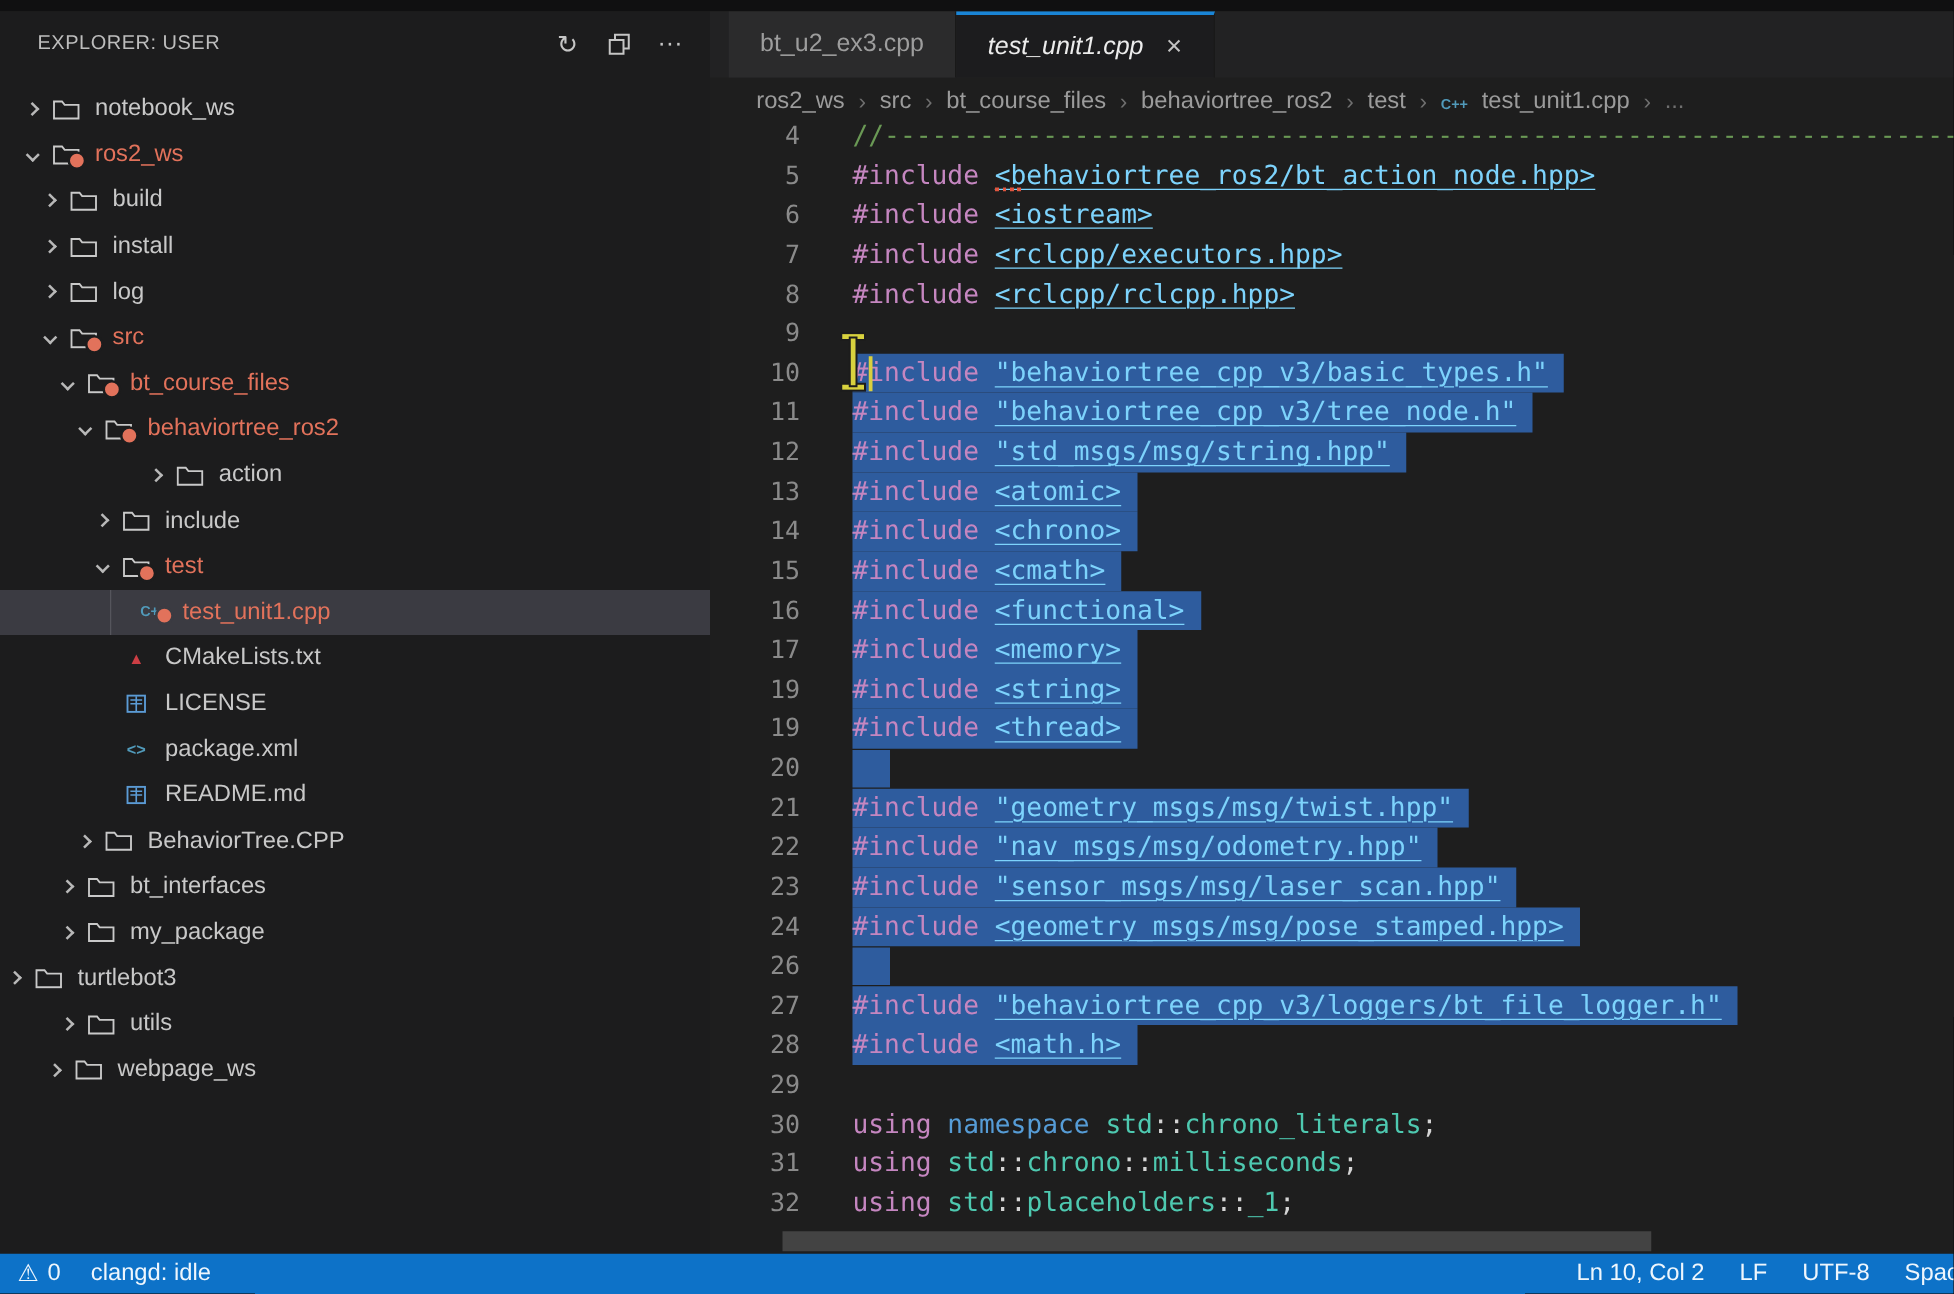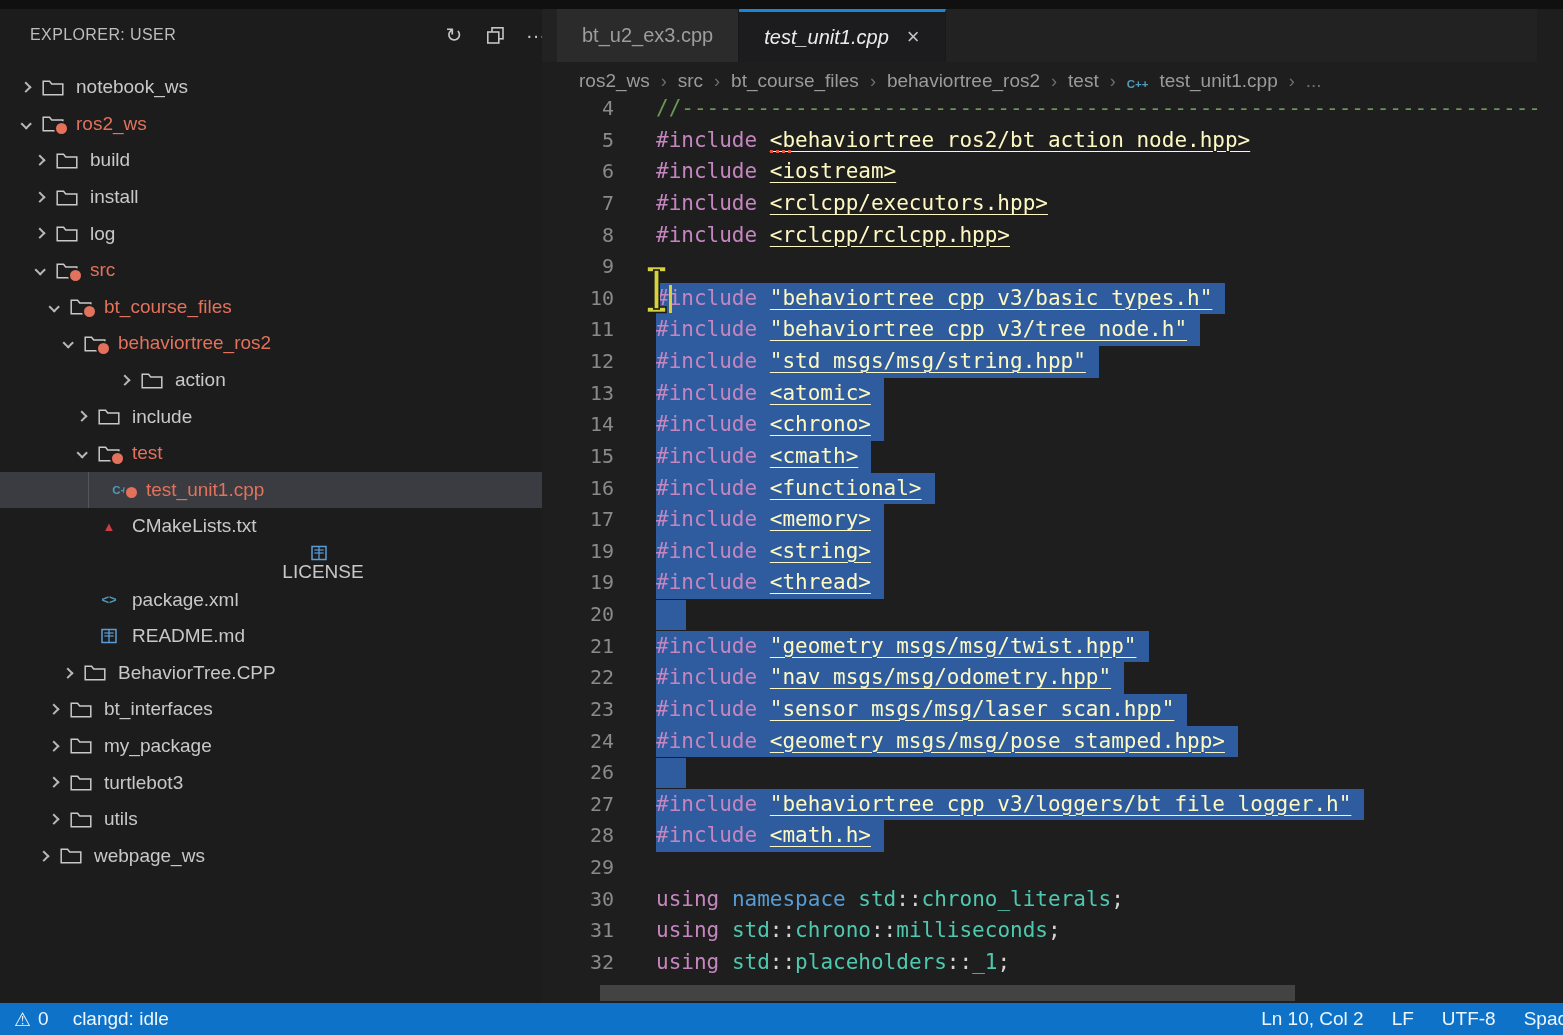--- a/index.html
+++ b/index.html
@@ -28,21 +28,21 @@
   .badge{position:absolute;right:-1px;bottom:-4px;width:11px;height:11px;border-radius:50%;
          background:#e2725b;border:2px solid #1c1c1d;}
   .tree-row.selected .badge{border-color:#3b3b42;}
   .tree-label{margin-left:8px;}
   .fi{font-weight:bold;color:#519aba;font-family:"Liberation Sans",sans-serif;}
   .fi.cpp{font-size:11.5px;}
   .fi.cmake{color:#cc3e44;font-size:13px;font-weight:normal;}
   .fi.xml{font-size:13px;}
 
   
-  .editor{position:absolute;top:9px;left:542px;width:995px;height:994px;background:#1e1e1e;overflow:hidden;}
+  .editor{position:absolute;top:9px;left:568px;width:995px;height:994px;background:#1e1e1e;overflow:hidden;}
   .tabbar{position:absolute;top:0;left:0;right:0;height:53px;background:#222223;display:flex;padding-left:15px;box-sizing:border-box;}
   .tabs{display:flex;height:100%;}
   .tab{display:flex;align-items:center;padding:0 25px;font-size:20px;border-right:1px solid #191919;box-sizing:border-box;cursor:pointer;}
   .tab.inactive{background:#2b2b2c;color:#9d9d9d;}
   .tab.active{background:#1c1c1e;color:#ececec;border-top:3px solid #1a85d6;}
   .tab.active .tab-label{font-style:italic;}
   .tab-close{margin-left:18px;color:#c3c3c3;font-size:22px;line-height:1;cursor:pointer;}
   .breadcrumb{position:absolute;top:53px;left:0;right:0;height:38px;display:flex;align-items:center;
               padding-left:37px;font-size:19px;color:#9b9b9b;gap:11px;white-space:nowrap;overflow:hidden;}
   .crumb{cursor:pointer;}
@@ -54,21 +54,21 @@
         font-family:"DejaVu Sans Mono",monospace;}
   .cl{height:31.64px;display:flex;overflow:hidden;}
   .cl .num{width:72px;flex:none;text-align:right;color:#8a8a8a;font-size:20px;line-height:31.64px;}
   .cl .txt{padding-left:42px;font-size:21px;line-height:31.64px;color:#d4d4d4;white-space:pre;}
   .tok{white-space:pre;}
   .tok.c{color:#6A9955;}
   .tok.k{color:#C586C0;}
   .tok.b{color:#569CD6;}
   .tok.t{color:#4EC9B0;}
   .tok.p{color:#d4d4d4;}
-  .tok.s{color:#fef9c3;text-decoration:underline;text-underline-offset:4px;text-decoration-thickness:1px;}
+  .tok.s{color:#7dd3fc;text-decoration:underline;text-underline-offset:4px;text-decoration-thickness:1px;}
   .selwrap{display:inline-block;background:#2e5c9e;padding:4px 13px 5px 0;margin:-4px 0 -5px 0;}
   .selblock{display:inline-block;width:30px;height:30px;background:#2e5c9e;vertical-align:middle;}
   .squiggle{position:absolute;left:228px;top:57px;width:24px;height:3px;
             background:repeating-linear-gradient(90deg,#e0563f 0 3px,transparent 3px 6px);}
   .caret{position:absolute;left:127px;top:192px;width:2.5px;height:28px;background:#d9cf3e;}
   .hscroll{position:absolute;top:976px;left:58px;width:695px;height:16px;background:rgba(130,130,130,.38);z-index:5;}
   .ibeam{position:absolute;left:102px;top:256px;z-index:6;}
 
   
   .statusbar{position:absolute;left:0;bottom:0;width:100%;height:32px;background:#0d72c8;color:#eef6fd;
@@ -233,21 +233,21 @@
           </span>
           <span class="tree-label">test_unit1.cpp</span>
         </div>
         <div class="tree-row" style="padding-left: 70px;">
           <span class="chevbox"></span>
           <span class="iconbox">
             <span class="fi cmake">▲</span>
           </span>
           <span class="tree-label">CMakeLists.txt</span>
         </div>
-        <div class="tree-row" style="padding-left: 70px; flex-direction: column;">
+        <div class="tree-row" style="padding-left: 70px;">
           <span class="chevbox"></span>
           <span class="iconbox">
             <svg width="18" height="16" viewBox="0 0 18 16">
               <rect x="2" y="1.5" width="14" height="13" fill="none" stroke="#5b9bd5" stroke-width="1.5"></rect>
               <line x1="9" y1="2" x2="9" y2="14" stroke="#5b9bd5" stroke-width="1.3"></line>
               <line x1="4.3" y1="5" x2="13.7" y2="5" stroke="#5b9bd5" stroke-width="1.2"></line>
               <line x1="4.3" y1="8" x2="13.7" y2="8" stroke="#5b9bd5" stroke-width="1.2"></line>
             </svg>
           </span>
           <span class="tree-label">LICENSE</span>
@@ -297,21 +297,21 @@
           <span class="chevbox">
             <i class="chev right"></i>
           </span>
           <span class="iconbox">
             <svg width="22" height="17" viewBox="0 0 22 17">
               <path d="M1.2 2.2h6.4l2.1 2.7h11.1v10.9H1.2z" fill="none" stroke="#c9c9c9" stroke-width="1.5"></path>
             </svg>
           </span>
           <span class="tree-label">my_package</span>
         </div>
-        <div class="tree-row" style="padding-left: 42px;">
+        <div class="tree-row" style="">
           <span class="chevbox">
             <i class="chev right"></i>
           </span>
           <span class="iconbox">
             <svg width="22" height="17" viewBox="0 0 22 17">
               <path d="M1.2 2.2h6.4l2.1 2.7h11.1v10.9H1.2z" fill="none" stroke="#c9c9c9" stroke-width="1.5"></path>
             </svg>
           </span>
           <span class="tree-label">turtlebot3</span>
         </div>

